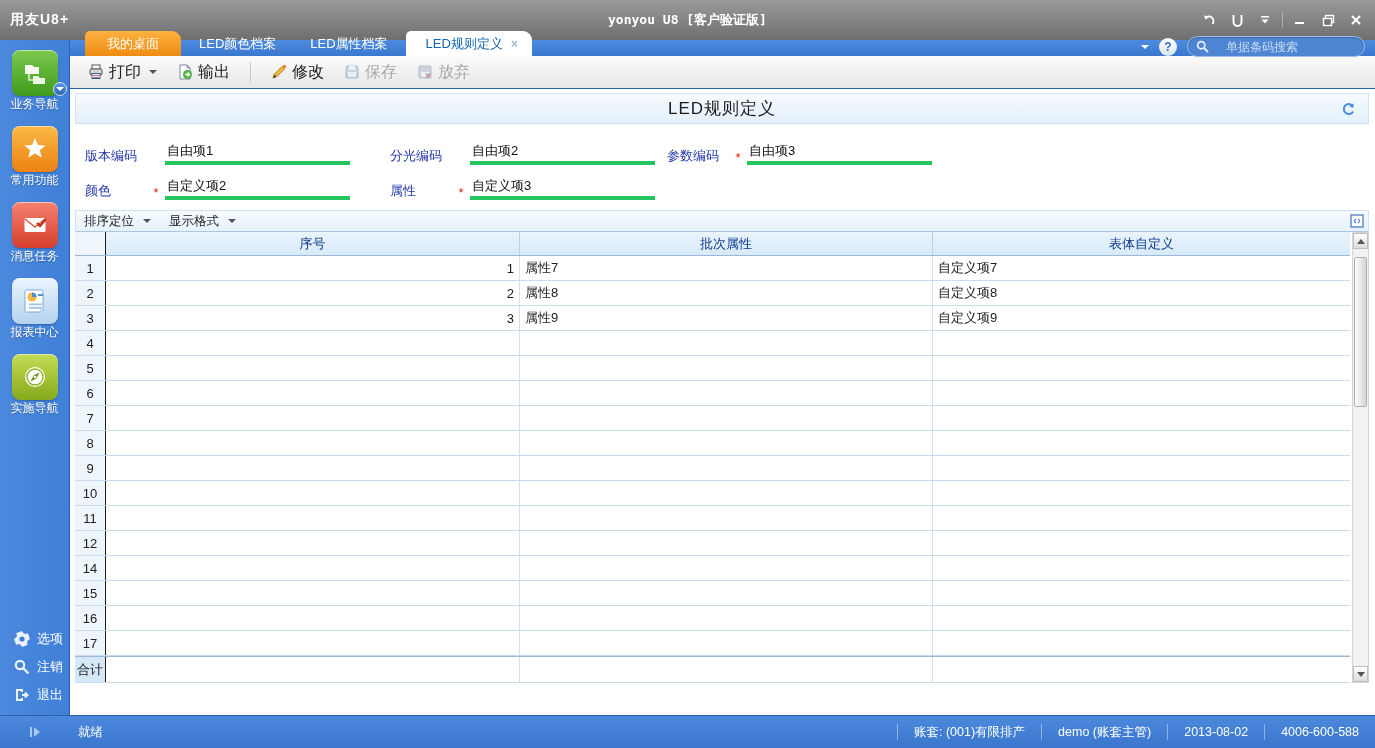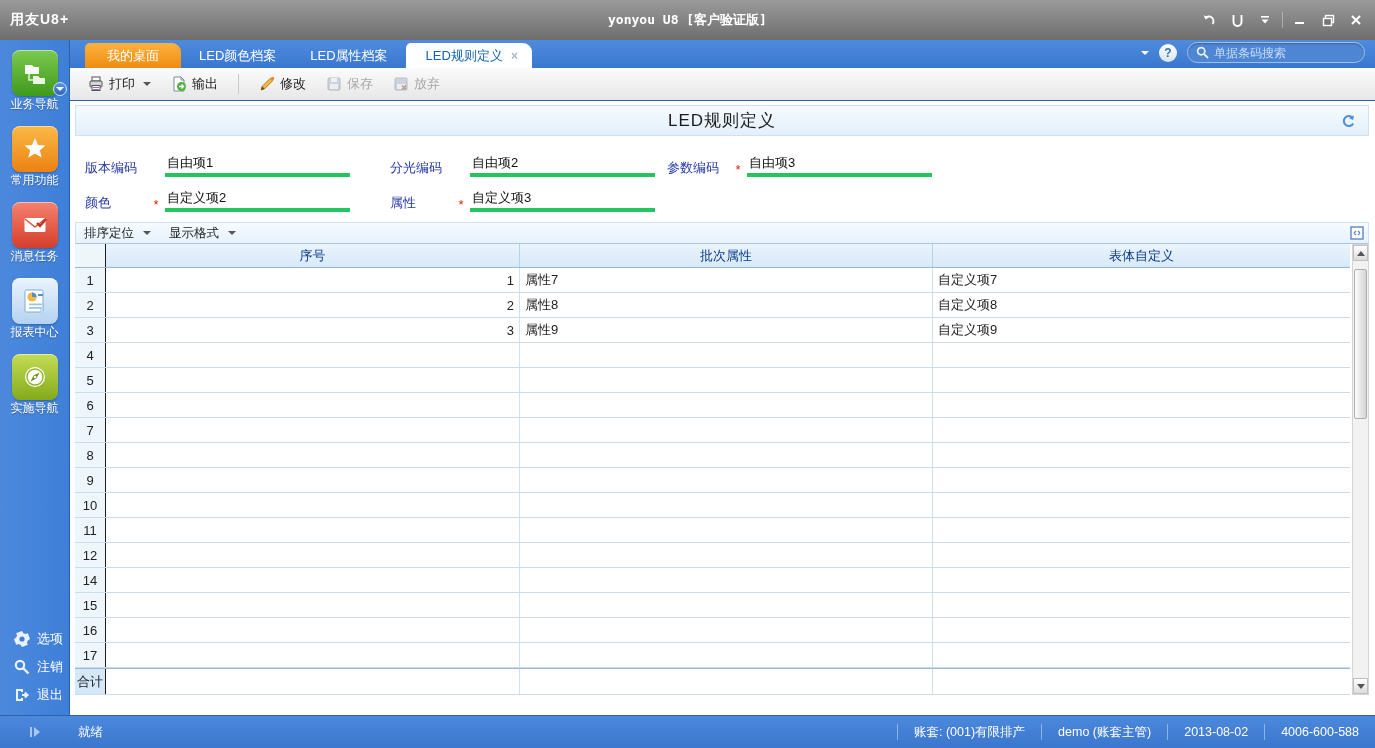--- a/index.html
+++ b/index.html
@@ -29,35 +29,35 @@
   .tile-lime   { background:linear-gradient(#c4dc55,#85aa1c); }
   .side-label { color:#fff; font-size:12px; text-shadow:0 1px 1px rgba(0,0,0,.3);text-align:center; }
   .tile-badge { position:absolute; right:2px; top:32px; width:14px; height:14px; border-radius:50%; background:linear-gradient(#5d95e0,#2d66b8); border:1px solid #cfe1f6; display:flex; align-items:center; justify-content:center; }
   .side-bottom { margin-top:auto; width:100%; padding:0 0 6px 14px; }
   .side-link { display:flex; align-items:center; gap:7px; color:#fff; height:28px; cursor:pointer; font-size:13px; }
 
   
   .rightcol { flex:1 1 auto; display:flex; flex-direction:column; min-width:0; }
 
   
-  .tabbar { height:28px; background:linear-gradient(#4e8bde,#3a78d0); display:flex; align-items:flex-end; padding-left:15px; position:relative; }
+  .tabbar { height:16px; background:linear-gradient(#4e8bde,#3a78d0); display:flex; align-items:flex-end; padding-left:15px; position:relative; }
   .tab { height:25px; display:flex; align-items:center; padding:0 16px; color:#fff; font-size:13px; cursor:pointer; border-radius:5px 9px 0 0; margin-right:2px; }
   .tab-home { background:linear-gradient(#fcb23f,#ee8c12); margin-left:0; padding:0 22px; }
   .tab-plain { background:transparent; }
   .tab-current { background:#fff; color:#1464b4; gap:8px; padding:0 14px 0 20px; }
   .tab-close { color:#a9b6c4; font-size:12px; font-weight:bold; cursor:pointer; line-height:1; }
   .tab-right { margin-left:auto; display:flex; align-items:center; gap:10px; padding:0 10px 3px 0; align-self:center; }
   .help-circle { width:18px; height:18px; border-radius:50%; background:linear-gradient(#ffffff,#d9e4f2); color:#3a6fc0; font-weight:bold; font-size:12px; display:flex; align-items:center; justify-content:center; }
-  .searchbox { width:178px; height:21px; border-radius:11px; background:#4f86d3; border:1px solid #9dbfec; box-shadow:inset 0 1px 2px rgba(0,0,0,.25); display:flex; align-items:center; padding:0 8px; gap:5px; }
+  .searchbox { width:178px; height:21px; border-radius:11px; background:#4f86d3; border:1px solid #9dbfec; box-shadow:inset 0 1px 2px rgba(0,0,0,.25); display:flex; align-items:center; padding:0 8px; gap:17px; }
   .searchbox input { background:transparent; border:none; outline:none; color:#eaf2fc; font-size:12px; width:130px; }
   .searchbox input::placeholder { color:#c8dcf5; }
 
   
   .toolbar { height:33px; background:linear-gradient(#fbfbfb,#e7e7e7); border-bottom:1px solid #2e62a8; display:flex; align-items:center; padding-left:10px; gap:4px; }
-  .tb-btn { display:flex; align-items:center; gap:5px; padding:4px 8px; font-size:13px; color:#222; cursor:pointer; border-radius:3px; }
+  .tb-btn { display:flex; align-items:center; gap:5px; padding:4px 8px; font-size:16px; color:#222; cursor:pointer; border-radius:3px; }
   .tb-btn.disabled { color:#a8a8a8; cursor:default; }
   .tb-btn.disabled svg { opacity:.45; }
   .tb-sep { width:1px; height:20px; background:#c9c9c9; margin:0 8px; }
   .caret-dn { width:0; height:0; border-left:4px solid transparent; border-right:4px solid transparent; border-top:4px solid #555; display:inline-block; margin-left:3px; }
 
   
   .content { flex:1 1 auto; background:#fff; display:flex; flex-direction:column; min-height:0; padding:4px 6px 0 5px; position:relative; }
   .pagetitle-band { height:31px; background:linear-gradient(#f6fbff,#e3effa); border:1px solid #cfe2f3; display:flex; align-items:center; justify-content:center; position:relative; flex:0 0 auto; }
   .pagetitle { font-size:17px; color:#1c1c1c; letter-spacing:1px; }
   .refresh-btn { position:absolute; right:12px; top:8px; cursor:pointer; }

